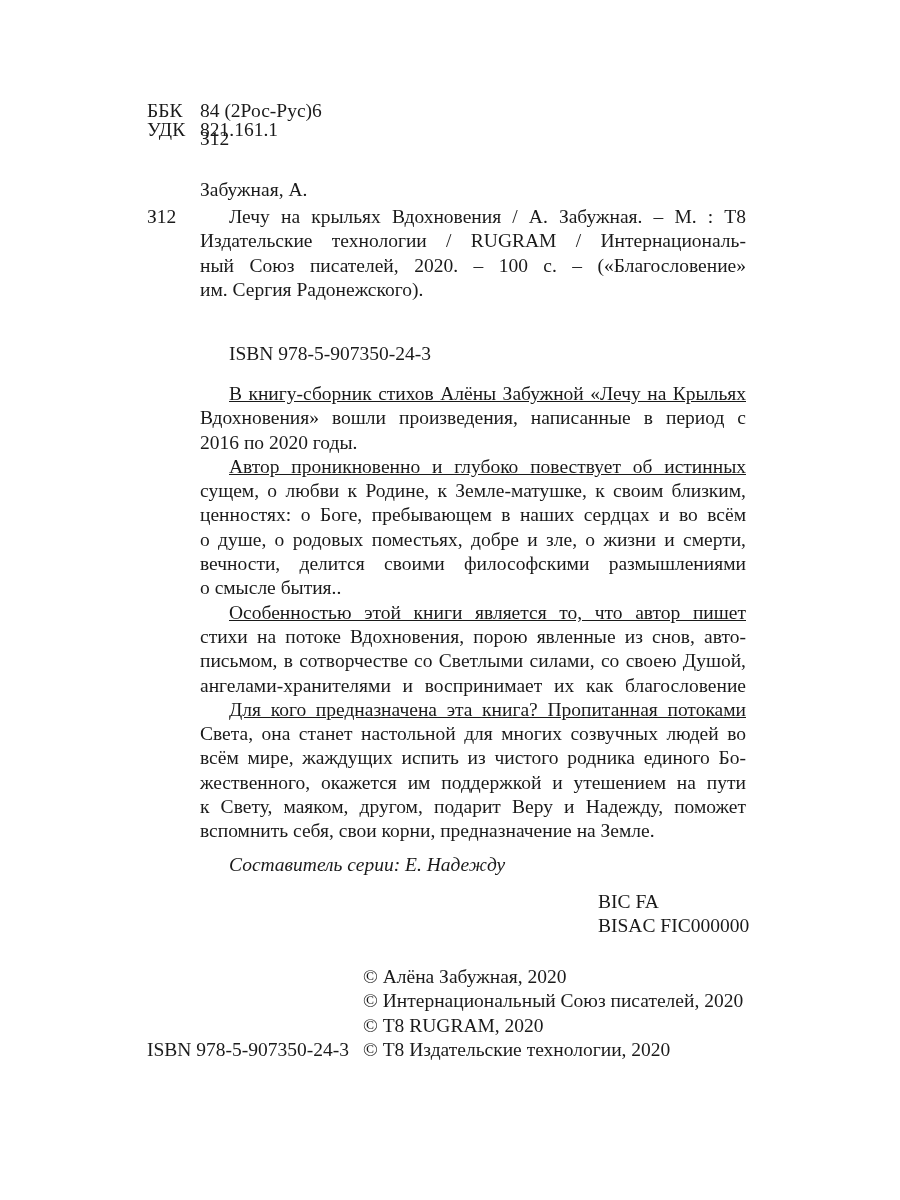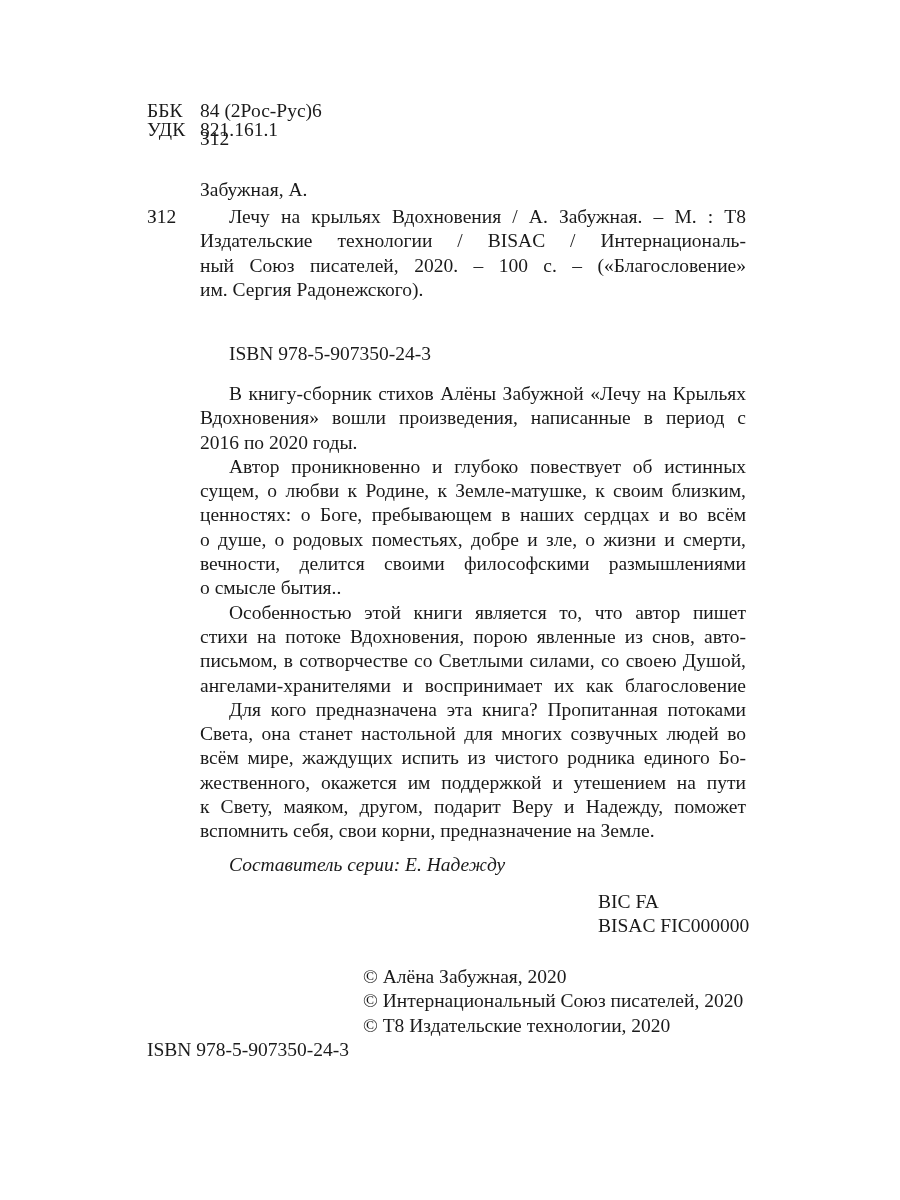--- a/index.html
+++ b/index.html
@@ -46,21 +46,21 @@
       top: 382px;
       width: 546px;
     }
     .para-line {
       display: block;
       white-space: nowrap;
       text-align: justify;
       text-align-last: justify;
       height: 24.3px;
     }
-    .para-line.indent { padding-left: 29px; }
+    .para-line.indent { padding-left: 29px; text-decoration: underline; }
     .para-line.end { text-align-last: left; }
 
     .series-compiler {
       position: absolute;
       left: 229px;
       top: 853px;
       font-style: italic;
     }
 
     .codes { position: absolute; left: 598px; top: 890px; }
@@ -81,21 +81,21 @@
   <span class="class-label">ББК</span><span class="class-value">84 (2Рос-Рус)6</span>
 </div>
 <div class="class-row" style="top:127px;">
   <span class="class-label"></span><span class="class-value">З12</span>
 </div>
 
 <div class="author-heading">Забужная, А.</div>
 <div class="cutter-mark">З12</div>
 <div class="bib-text">
   <span class="bib-line first">Лечу на крыльях Вдохновения  / А. Забужная. – М. : Т8</span>
-  <span class="bib-line">Издательские технологии / BISAC / Интернациональ-</span>
+  <span class="bib-line">Издательские технологии / RUGRAM / Интернациональ-</span>
   <span class="bib-line">ный Союз писателей, 2020. – 100 с. – («Благословение»</span>
   <span class="bib-line last">им. Сергия Радонежского).</span>
 </div>
 
 <div class="isbn-main">ISBN 978-5-907350-24-3</div>
 
 <div class="annotation">
   <div>
     <span class="para-line indent">В книгу-сборник стихов Алёны Забужной «Лечу на Крыльях</span>
     <span class="para-line">Вдохновения» вошли произведения, написанные в период с</span>
@@ -128,16 +128,17 @@
 <div class="series-compiler">Составитель серии: Е. Надежду</div>
 
 <div class="codes">
   <div>BIC FA</div>
   <div>BISAC FIC000000</div>
 </div>
 
 <div class="copyrights">
   <div>© Алёна Забужная, 2020</div>
   <div>© Интернациональный Союз писателей, 2020</div>
+  <div>© Т8 RUGRAM, 2020</div>
   <div>© Т8 Издательские технологии, 2020</div>
 </div>
 
 <div class="isbn-footer">ISBN 978-5-907350-24-3</div>
 
 </body></html>

